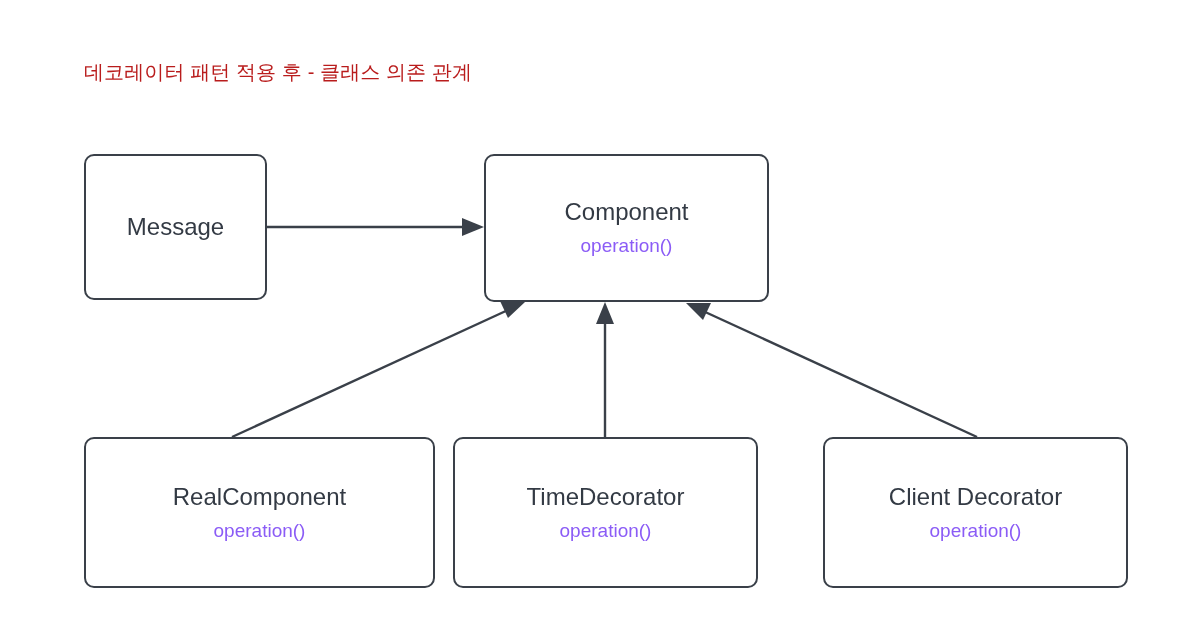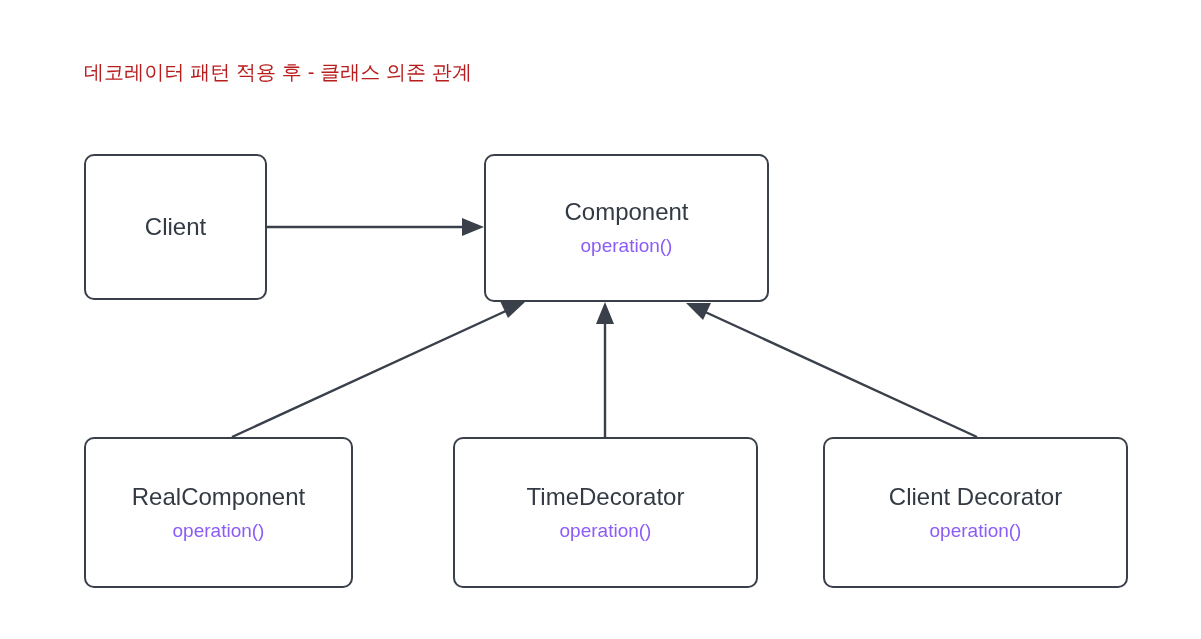--- a/index.html
+++ b/index.html
@@ -55,21 +55,21 @@
     white-space: nowrap;
     color: #8b5cf6;
     margin-top: 6px;
   }
   .node.single .node-title {
     margin-top: 0;
   }
   
   #node-client      { left: 84px;  top: 154px; width: 183px; height: 146px; }
   #node-component   { left: 484px; top: 154px; width: 285px; height: 148px; }
-  #node-real        { left: 84px;  top: 437px; width: 269px; height: 151px; }
+  #node-real        { left: 84px;  top: 437px; width: 351px; height: 151px; }
   #node-time        { left: 453px; top: 437px; width: 305px; height: 151px; }
   #node-message     { left: 823px; top: 437px; width: 305px; height: 151px; }
 
   svg#edges {
     position: absolute;
     left: 0;
     top: 0;
     width: 1201px;
     height: 639px;
     pointer-events: none;
@@ -108,21 +108,21 @@
       <polygon points="605,302 596,324 614,324"></polygon>
     </g>
 
     <g>
       <line x1="977" y1="437" x2="703" y2="311"></line>
       <polygon points="686,303 711,303 703,320"></polygon>
     </g>
   </svg>
 
   <div class="node single" id="node-client">
-    <div class="node-title">Client</div>
+    <div class="node-title">Message</div>
   </div>
 
   <div class="node" id="node-component">
     <div class="node-title">Component</div>
     <div class="node-sub">operation()</div>
   </div>
 
   <div class="node" id="node-real">
     <div class="node-title">RealComponent</div>
     <div class="node-sub">operation()</div>

